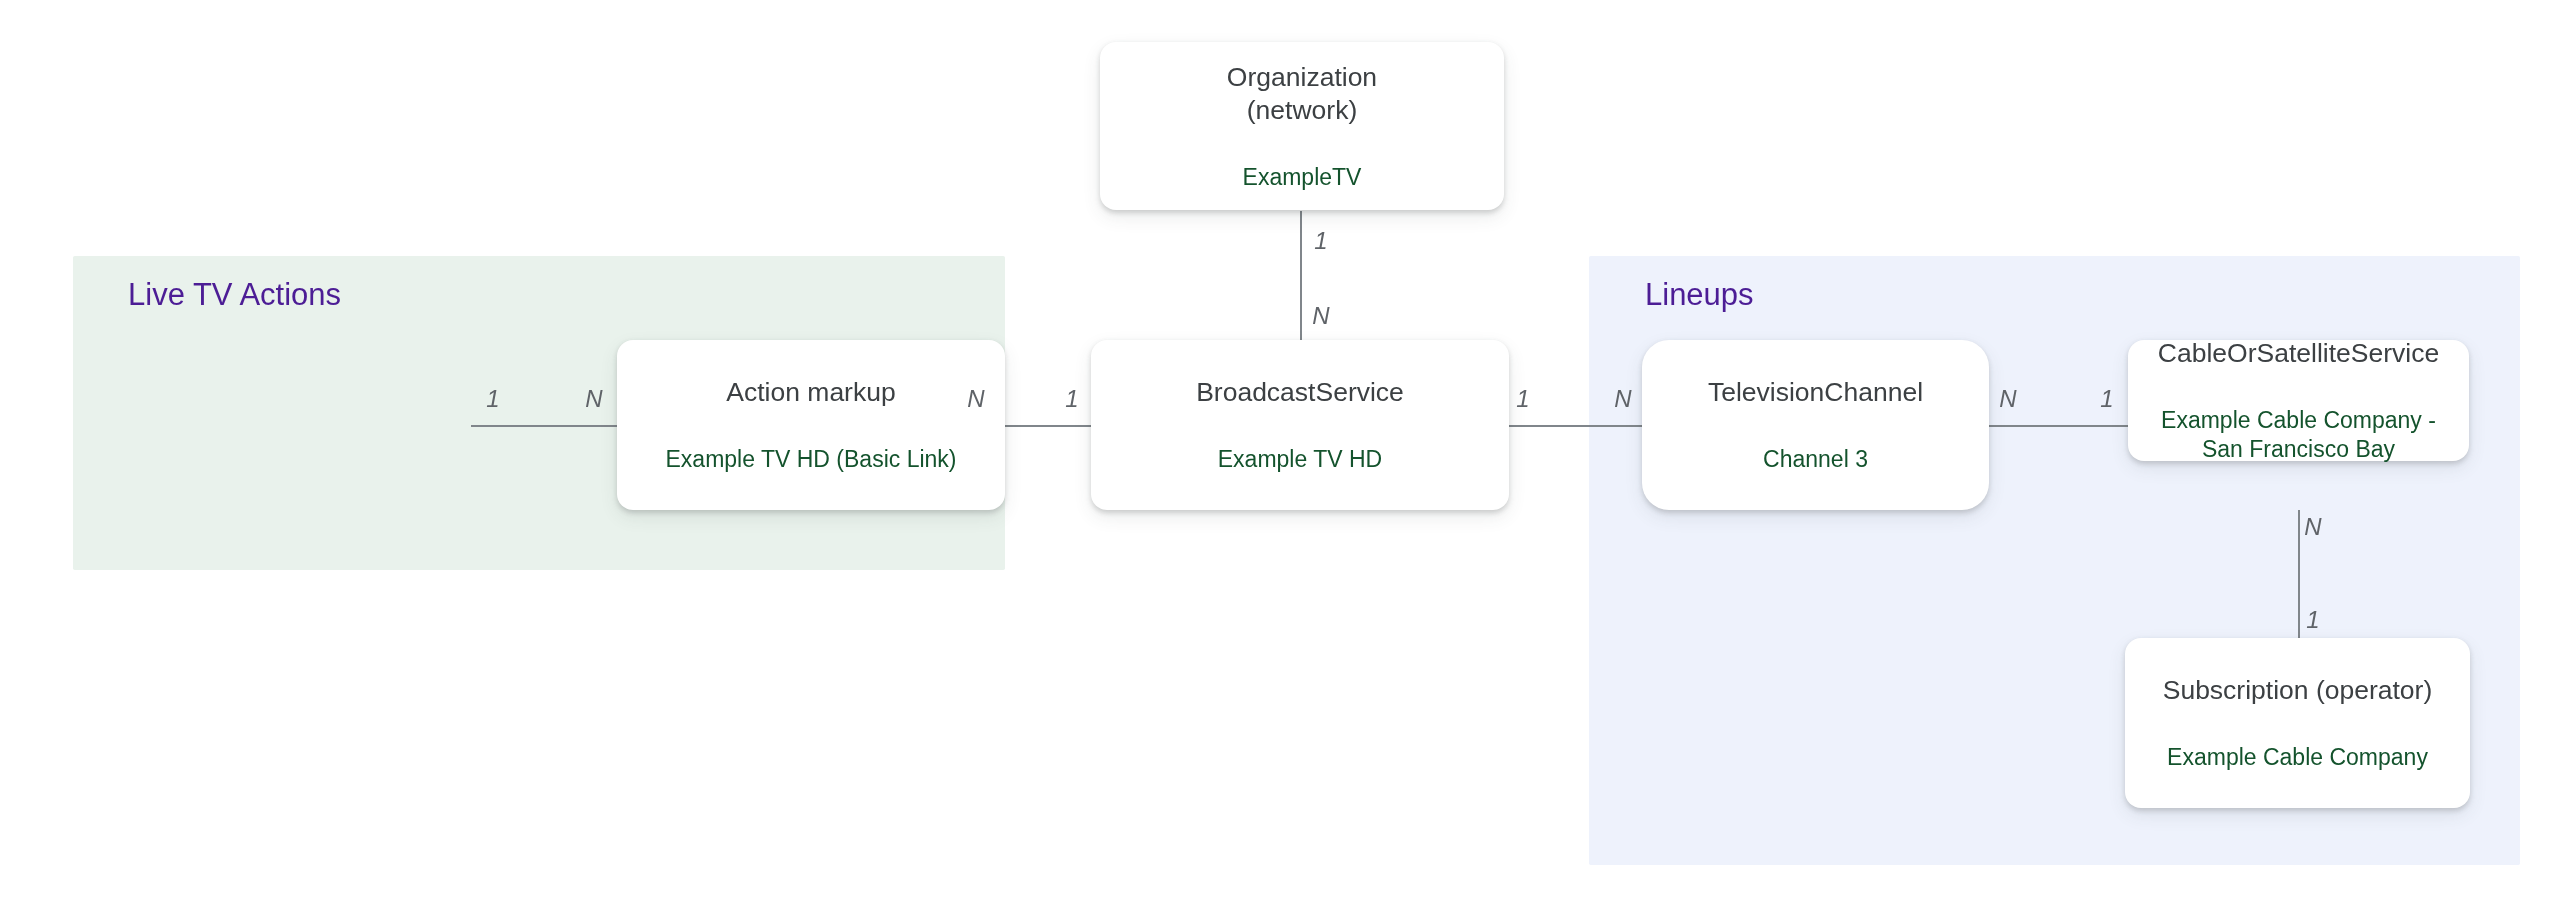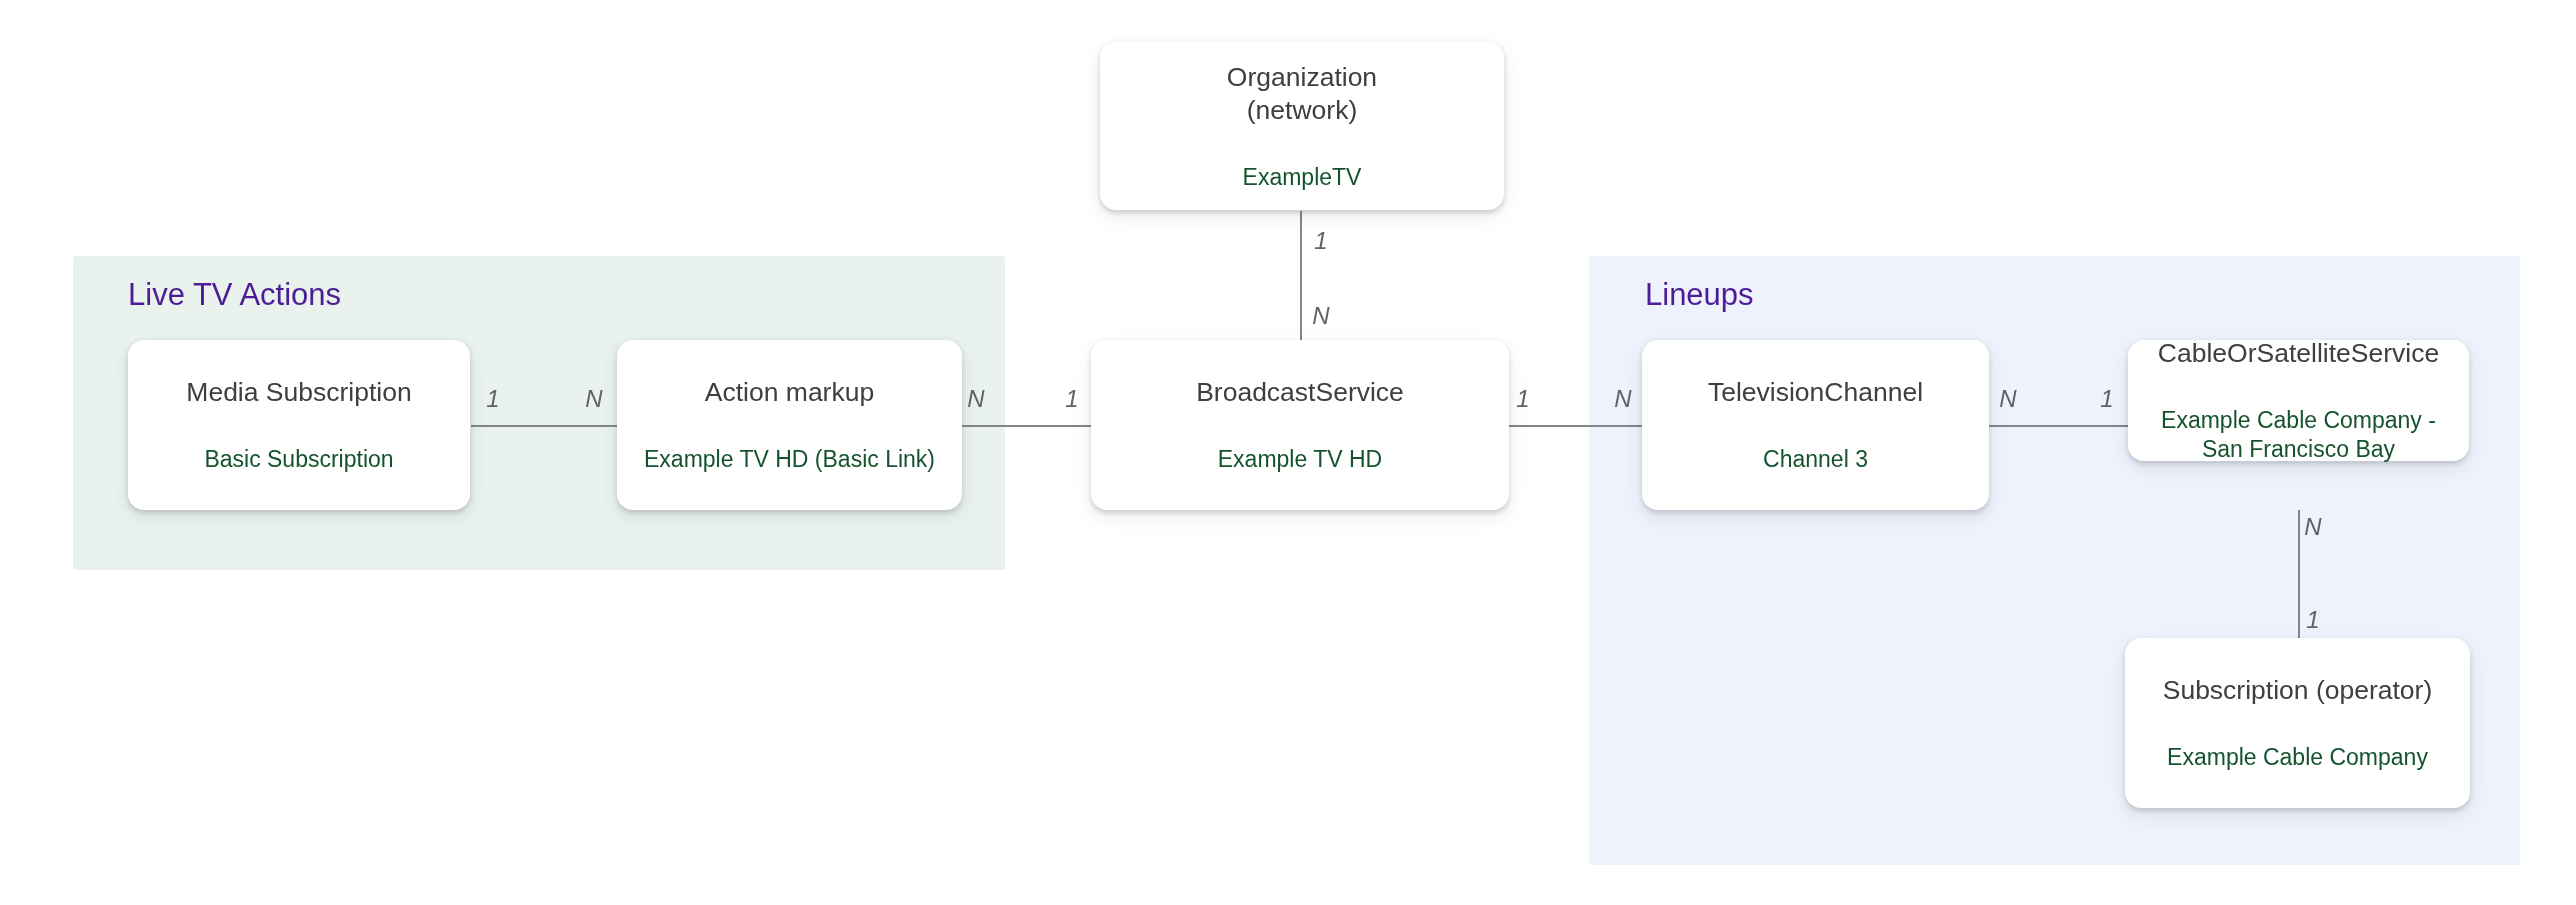--- a/index.html
+++ b/index.html
@@ -114,48 +114,40 @@
   <div class="node" style="left:1100px; top:42px; width:404px; height:168px;">
     <div class="node-title">
       <span>Organization</span>
       <span>(network)</span>
     </div>
     <div class="node-subtitle">
       <span>ExampleTV</span>
     </div>
   </div>
 
-  <div class="node" style="left:128px; top:340px; width:342px; height:170px;">
-    <div class="node-title">
-      <span>Media Subscription</span>
-    </div>
-    <div class="node-subtitle">
-      <span>Basic Subscription</span>
-    </div>
-  </div>
 
-  <div class="node" style="left:617px; top:340px; width:345px; height:170px;">
+  <div class="node" style="left:617px; top:340px; width:388px; height:170px;">
     <div class="node-title">
       <span>Action markup</span>
     </div>
     <div class="node-subtitle">
       <span>Example TV HD (Basic Link)</span>
     </div>
   </div>
 
   <div class="node" style="left:1091px; top:340px; width:418px; height:170px;">
     <div class="node-title">
       <span>BroadcastService</span>
     </div>
     <div class="node-subtitle">
       <span>Example TV HD</span>
     </div>
   </div>
 
-  <div class="node" style="left:1642px; top:340px; width:347px; height:170px;">
+  <div class="node" style="left:1642px; top:340px; width:347px; height:170px;border-radius:27px;">
     <div class="node-title">
       <span>TelevisionChannel</span>
     </div>
     <div class="node-subtitle">
       <span>Channel 3</span>
     </div>
   </div>
 
   <div class="node" style="left:2128px; top:340px; width:341px; height:121px;">
     <div class="node-title">

